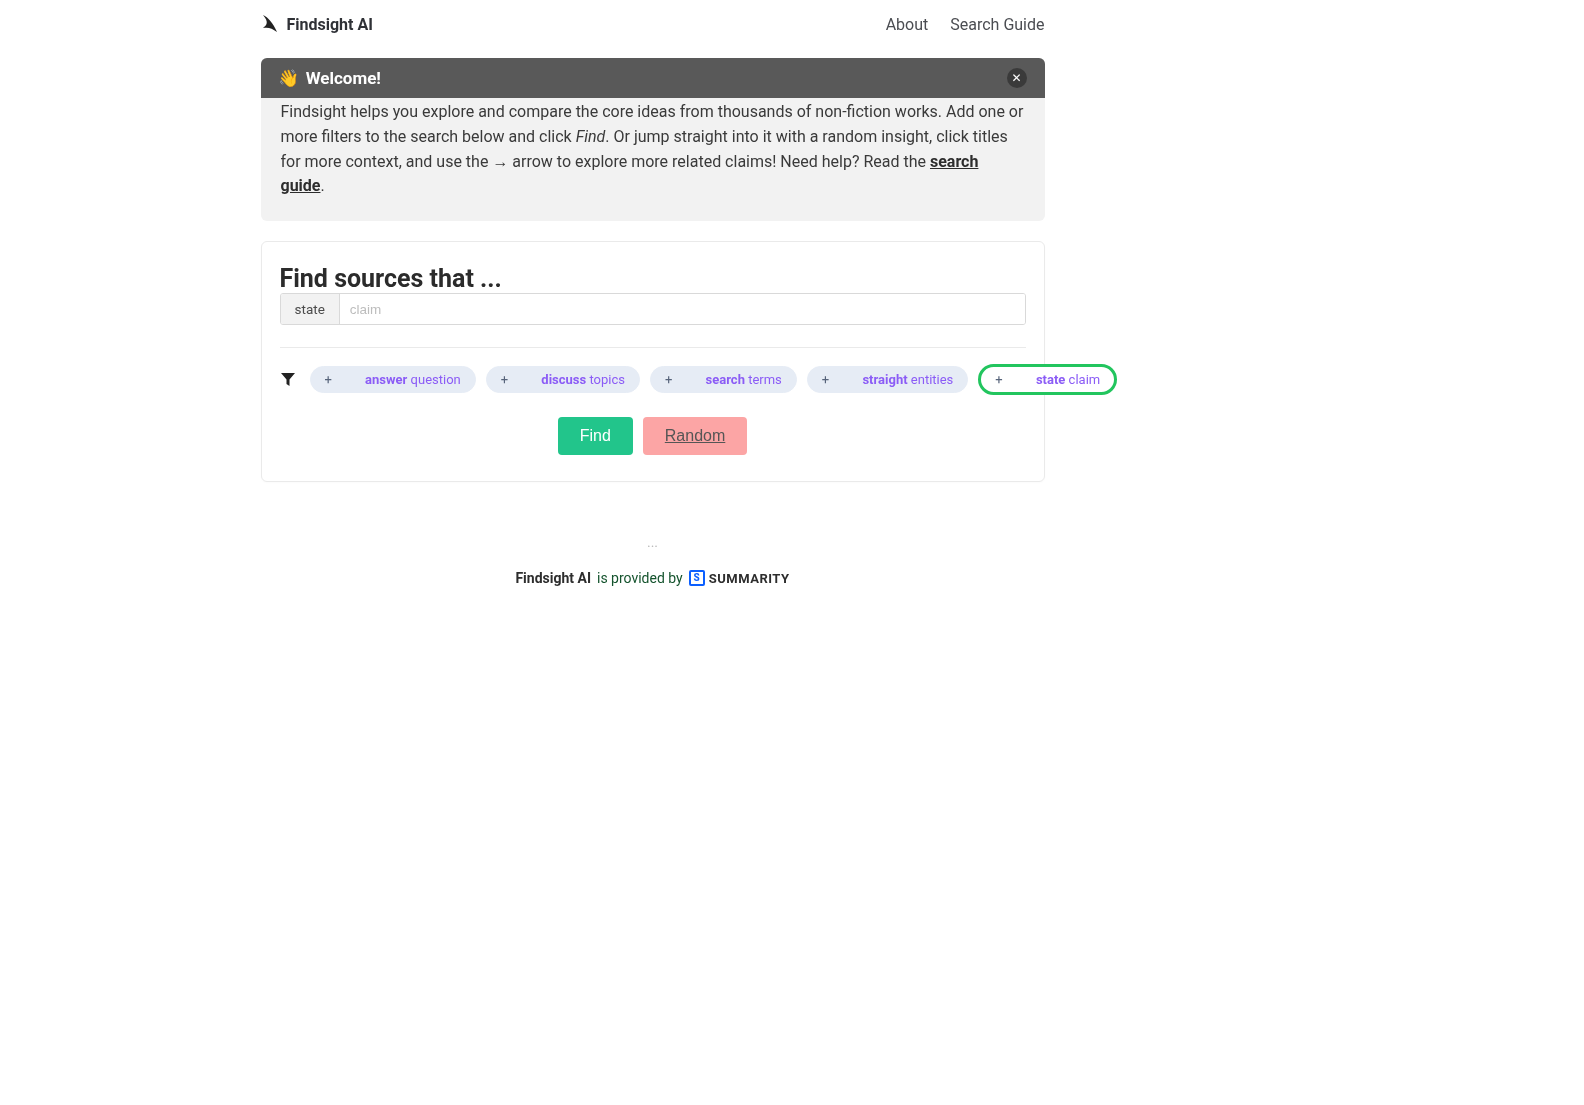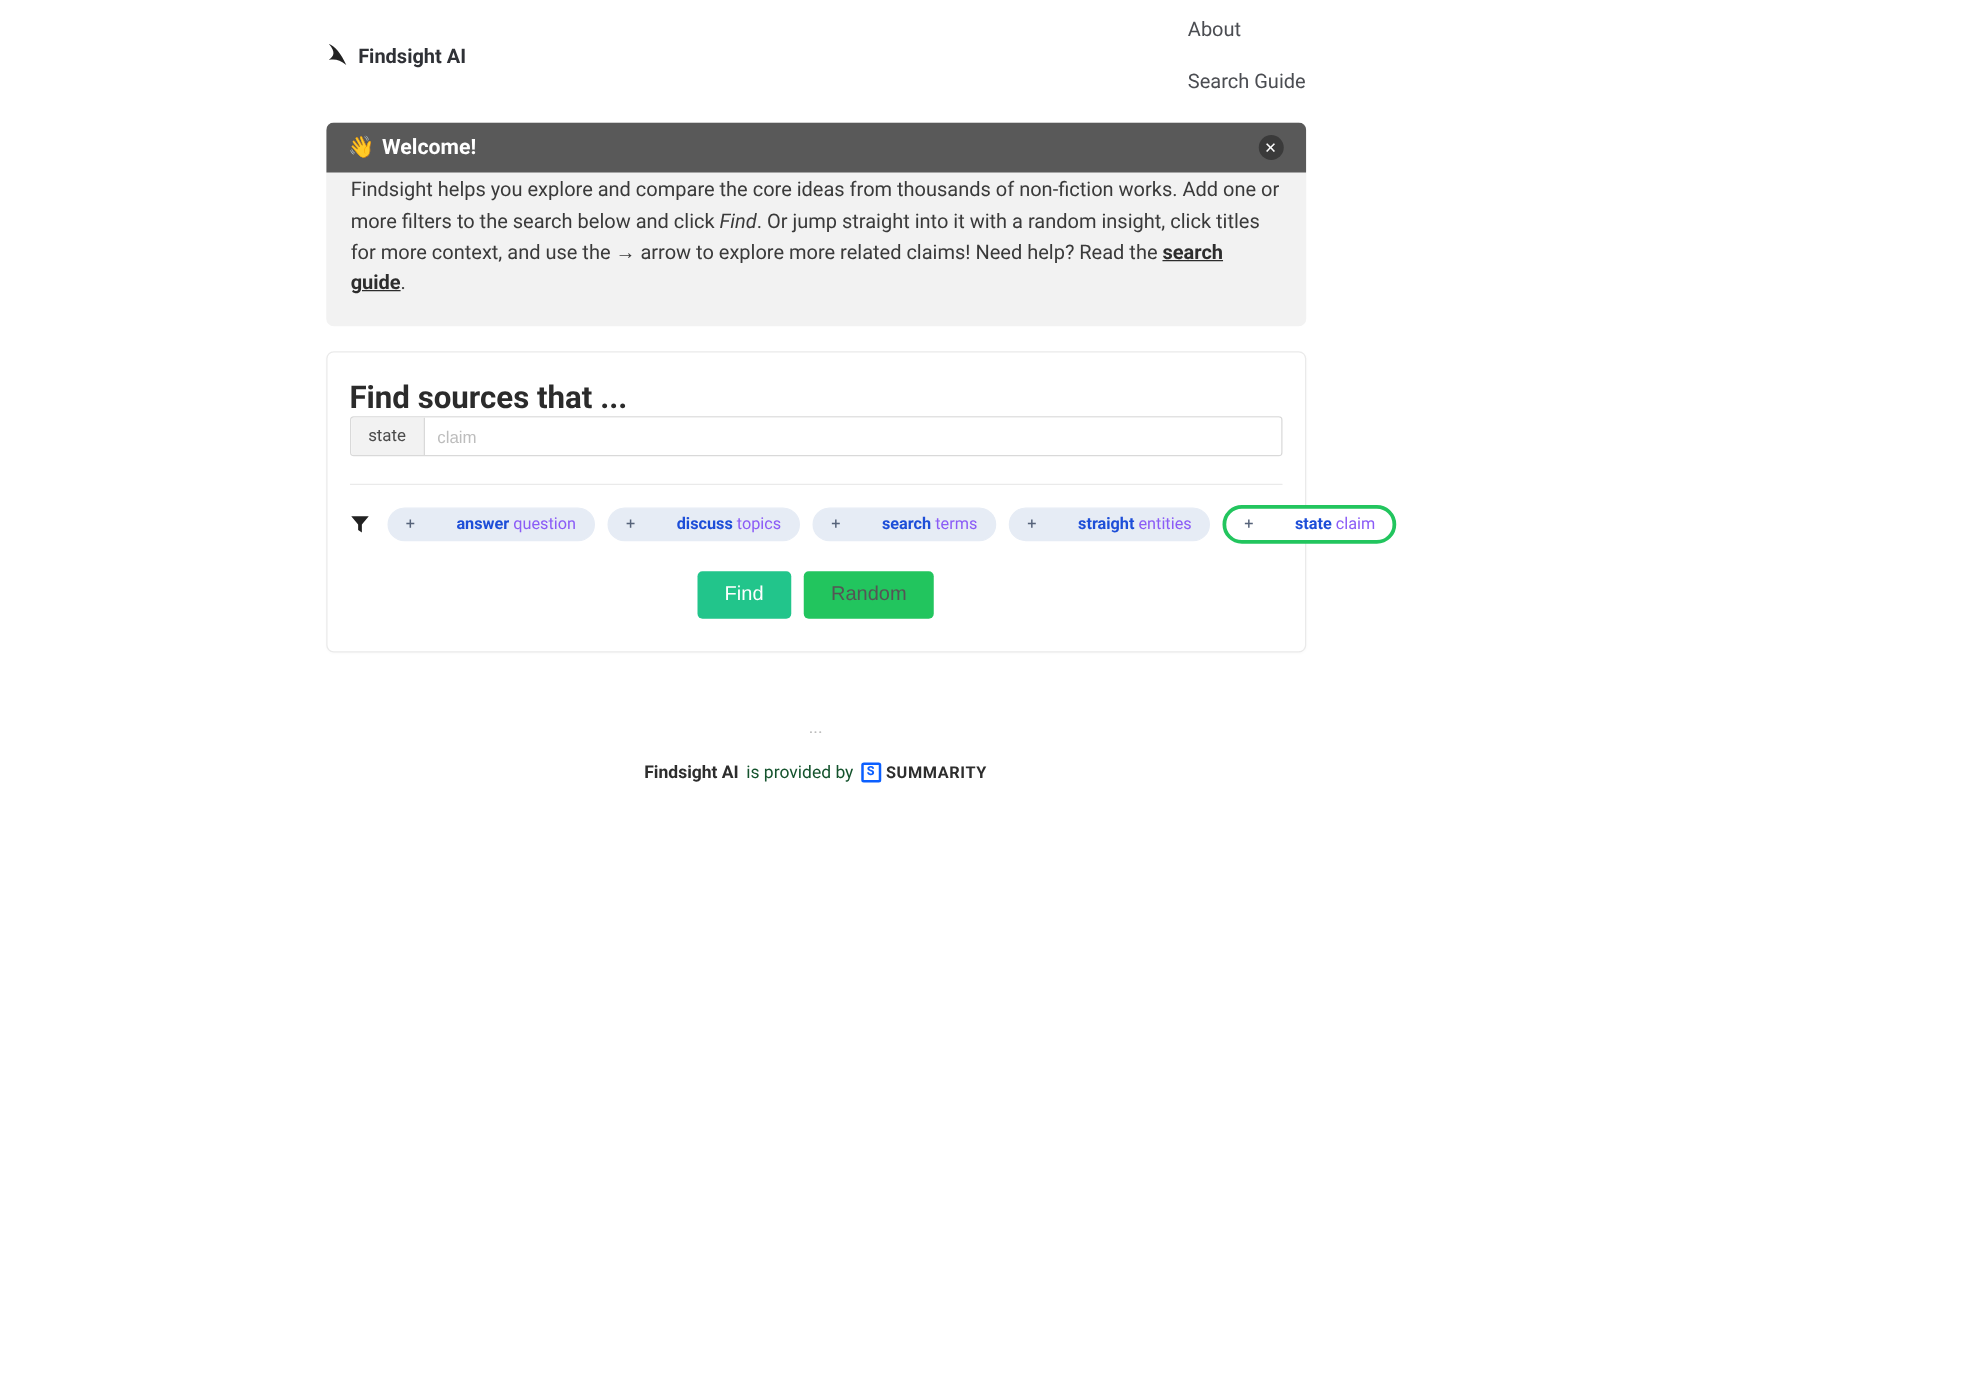--- a/index.html
+++ b/index.html
@@ -38,21 +38,20 @@
   }
   .brand-logo svg { display: block; }
   .brand-name {
     font-weight: 700;
     font-size: 16px;
     color: #2f3136;
   }
   .nav-links {
     display: flex;
     gap: 22px;
-    flex-direction: column;
   }
   .nav-link {
     font-size: 16px;
     color: #4b4d52;
     text-decoration: none;
     cursor: pointer;
   }
 
   
   .banner {
@@ -164,21 +163,21 @@
     border: 1px solid #e6ecf5;
     border-radius: 16px;
     padding: 6px 14px;
     font-size: 13px;
     color: #56637a;
     cursor: pointer;
     white-space: nowrap;
     line-height: 1;
   }
   .chip .plus { color: #56637a; }
-  .chip .bold { font-weight: 700; color: #1d4ed8; margin-left: 30px; }
+  .chip .bold { font-weight: 700; color: #8b5cf6; margin-left: 30px; }
   .chip .light { color: #8b5cf6; }
   .chip.outline {
     background: #ffffff;
     border: 3px solid #22c55e;
   }
 
   .action-row {
     display: flex;
     justify-content: center;
     gap: 10px;
@@ -190,22 +189,23 @@
     padding: 10px 22px;
     font-size: 16px;
     cursor: pointer;
   }
   .btn-primary {
     background: #22c58b;
     color: #ffffff;
     font-weight: 500;
   }
   .btn-secondary {
-    background: #22c55e;
+    background: #fca5a5;
     color: #555;
+    text-decoration: underline;
   }
 
   
   .footer {
     text-align: center;
     margin-top: 52px;
     font-size: 14px;
     color: #9a9a9a;
   }
   .footer-dots {

